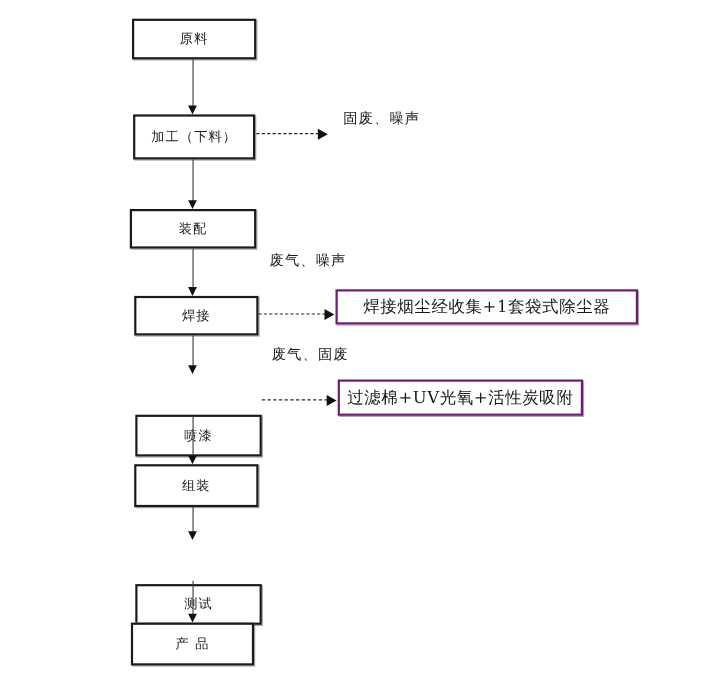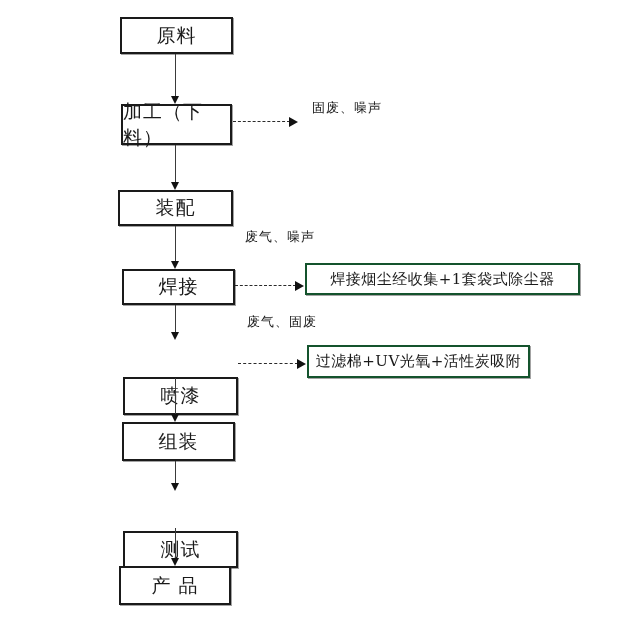--- a/index.html
+++ b/index.html
@@ -13,28 +13,28 @@
     overflow: hidden;
   }
   .node {
     position: absolute;
     box-sizing: border-box;
     border: 2px solid #1a1a1a;
     background: #ffffff;
     display: flex;
     align-items: center;
     justify-content: center;
-    font-size: 19px;
+    font-size: 12px;
     letter-spacing: 1px;
     box-shadow: 1px 1px 0 rgba(50,50,50,0.45);
   }
   .side-node {
     position: absolute;
     box-sizing: border-box;
-    border: 2px solid #14532d;
+    border: 2px solid #701a75;
     background: #ffffff;
     display: flex;
     align-items: center;
     justify-content: center;
     font-size: 15px;
     letter-spacing: 0.5px;
     box-shadow: 1px 1px 0 rgba(50,50,50,0.45);
   }
   .flow-label {
     position: absolute;

